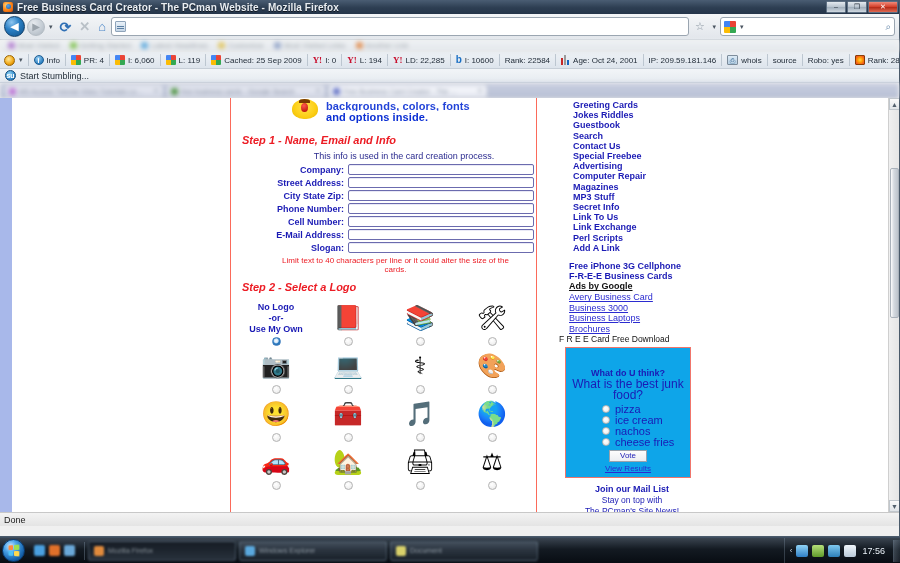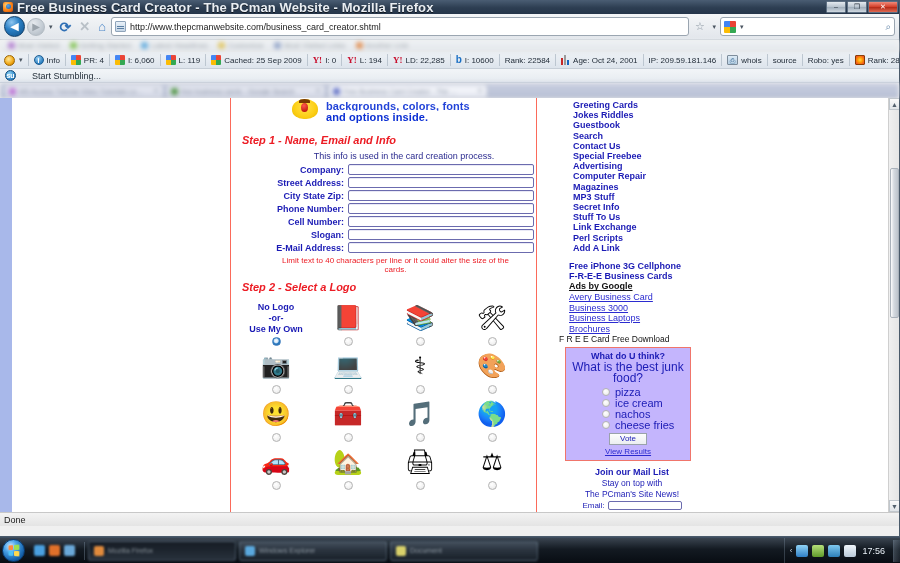--- a/index.html
+++ b/index.html
@@ -45,21 +45,21 @@
     background: radial-gradient(circle at 35% 32%, #ffd27a 0%, #ff8c1a 45%, #d44b06 100%);
     margin-right: 4px; flex: 0 0 auto;
     position: relative;
   }
   .tb-icon::after {
     content:""; position:absolute; left:3px; top:2px;
     width:5px; height:5px; border-radius:50%;
     background: radial-gradient(circle at 40% 35%, #5aa6e8 0%, #1f5c9e 100%);
   }
   .tb-title {
-    color: #e9eef3; font-size: 13px; font-weight: bold;
+    color: #e9eef3; font-size: 10px; font-weight: bold;
     white-space: nowrap; letter-spacing: 0.1px;
     text-shadow: 0 1px 0 rgba(0,0,0,.6);
   }
   .tb-buttons {
     position: absolute; right: 1px; top: 0px;
     display: flex; gap: 1px; height: 13px; align-items: center;
   }
   .tb-btn {
     width: 20px; height: 12px;
     border: 1px solid #5d6f83;
@@ -216,21 +216,21 @@
   .ab-sq {
     width:10px;height:10px;border:1px solid #8a3a00;border-radius:1px;
     background: radial-gradient(circle at 50% 50%, #ffd54f 0%, #ff9800 45%, #e53935 100%);
   }
 
   
   .stumblebar {
     height: 14px;
     background: linear-gradient(180deg,#f2f5f8 0%,#e6ebf0 100%);
     border-bottom: 1px solid #ccd3da;
-    display:flex; align-items:center; gap:16px; padding-left:5px;
+    display:flex; align-items:center; gap:4px; padding-left:5px;
   }
   .su-icon {
     width:11px;height:11px;border-radius:50%;
     background: radial-gradient(circle at 38% 32%, #8fd4f5 0%, #2f86c8 65%, #17598f 100%);
     border:1px solid #124b79; color:#fff; font-size:7px; font-weight:bold;
     display:flex;align-items:center;justify-content:center;line-height:1;
   }
   .su-txt { font-size:9px; color:#1f2a35; }
 
   
@@ -410,22 +410,22 @@
     padding-left: 12px; text-decoration: underline; white-space:nowrap;
   }
   .adfoot {
     color:#111; font-size:8.5px; line-height:11px; padding-left: 2px;
     white-space:nowrap;
   }
 
   .pollbox {
     margin: 2px 0 0 8px; width: 126px;
     border: 1px solid #f0756b;
-    background: #c4b5fd;
-    padding: 3px 0 4px 0;
+    background: #0ea5e9;
+    padding: 20px 0 4px 0;
   }
   .poll-title { font-size:9px;font-weight:bold;color:#1b1bb5;text-align:center;line-height:11px;}
   .poll-q { font-size:12px;color:#1b1bb5;text-align:center;line-height:11px;margin-bottom:2px;}
   .poll-opt { display:flex;align-items:center;gap:5px;padding-left:36px;height:11px;}
   .poll-opt .radio{margin-top:0;width:8px;height:8px;}
   .poll-lab { font-size:11px;color:#1b1bb5;line-height:10px;}
   .vote-btn {
     margin: 3px auto 0 auto; display:block;
     width: 38px; height: 12px;
     font-size: 8px; color:#1b1bb5;
@@ -531,21 +531,20 @@
       <div class="navbtn">
         <div class="fwd-circle">▶</div>
       </div>
       <div class="drop-caret">▾</div>
       <div class="icon-reload">⟳</div>
       <div class="icon-stop">✕</div>
       <div class="icon-home">⌂</div>
 
       <div class="urlbar">
         <div class="fav"></div>
-        <div class="urltext">http://www.thepcmanwebsite.com/business_card_creator.shtml</div>
       </div>
       <div class="star-btn">☆</div>
       <div class="drop-caret">▾</div>
 
       <div class="searchbar">
         <div class="gicon">
             <i></i>
             <i></i>
             <i></i>
             <i></i>
@@ -764,25 +763,25 @@
             </div>
             <div class="frow">
               <span class="flabel">Phone Number:</span>
               <input class="finput" type="text" value="" style="">
             </div>
             <div class="frow">
               <span class="flabel">Cell Number:</span>
               <input class="finput" type="text" value="" style="">
             </div>
             <div class="frow">
+              <span class="flabel">E-Mail Address:</span>
+              <input class="finput" type="text" value="" style="">
+            </div>
+            <div class="frow">
               <span class="flabel">Slogan:</span>
-              <input class="finput" type="text" value="" style="">
-            </div>
-            <div class="frow">
-              <span class="flabel">E-Mail Address:</span>
               <input class="finput" type="text" value="" style="">
             </div>
 
             <div class="limit-note">Limit text to 40 characters per line or it could alter the size of the cards.</div>
 
             <div class="step-head">Step 2 - Select a Logo</div>
 
             <div class="logo-grid">
               <div class="logo-cell">
                 <div class="logo-nolog">
@@ -863,21 +862,21 @@
             <a class="rlink">Jokes Riddles</a>
             <a class="rlink">Guestbook</a>
             <a class="rlink">Search</a>
             <a class="rlink">Contact Us</a>
             <a class="rlink">Special Freebee</a>
             <a class="rlink">Advertising</a>
             <a class="rlink">Computer Repair</a>
             <a class="rlink">Magazines</a>
             <a class="rlink">MP3 Stuff</a>
             <a class="rlink">Secret Info</a>
-            <a class="rlink">Stuff To Us</a>
+            <a class="rlink">Link To Us</a>
             <a class="rlink">Link Exchange</a>
             <a class="rlink">Perl Scripts</a>
             <a class="rlink">Add A Link</a>
 
             <div style="height:8px"></div>
 
             <a class="promo">Free iPhone 3G Cellphone</a>
             <a class="promo">F-R-E-E Business Cards</a>
 
             <div style="padding-left:0px"><span class="adsby">Ads by Google</span></div>

